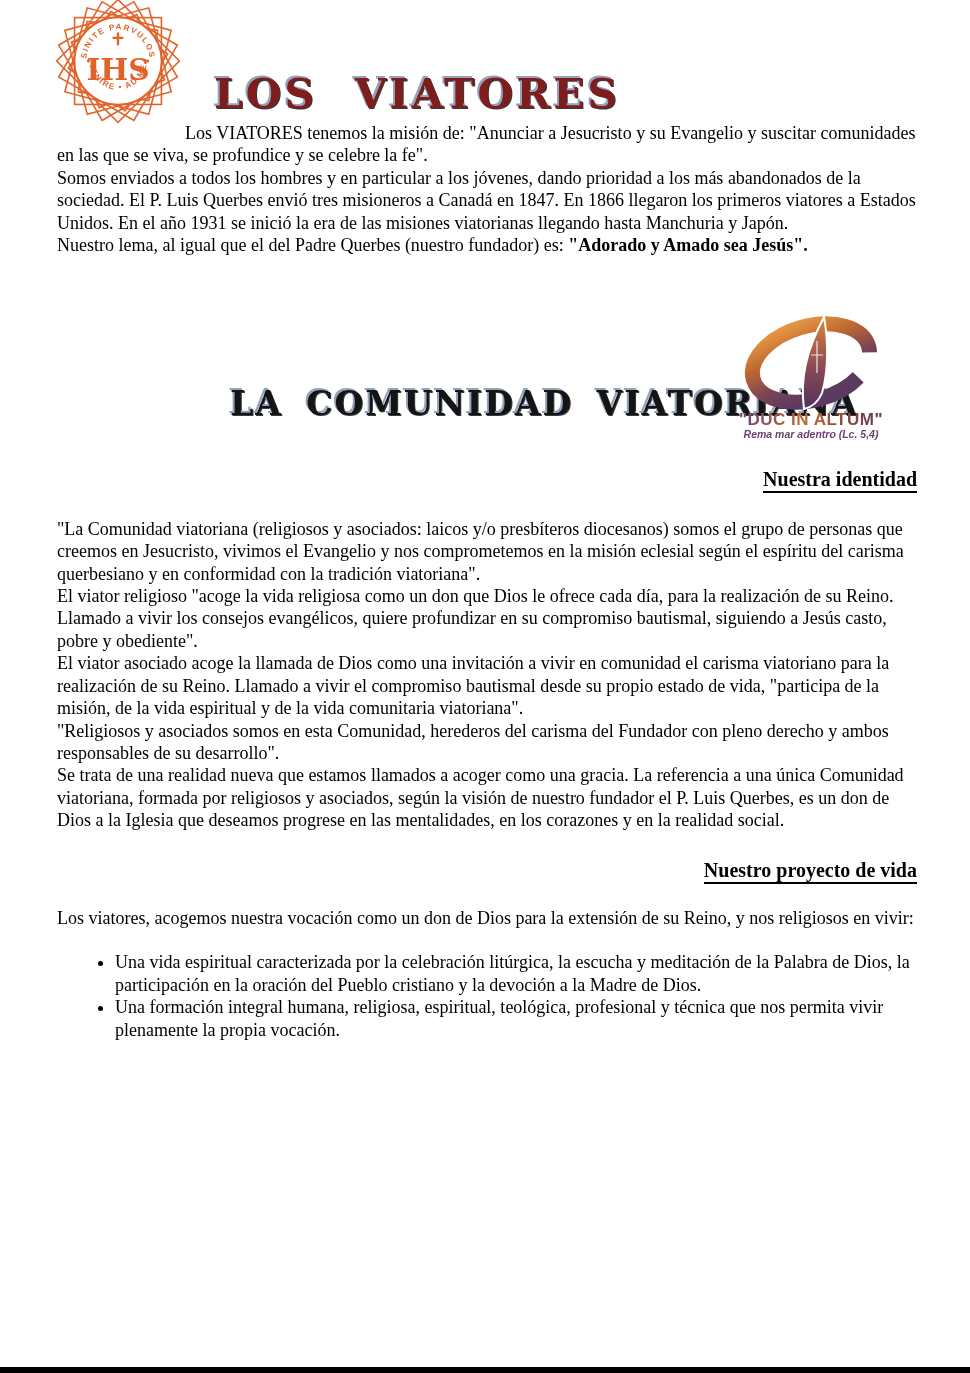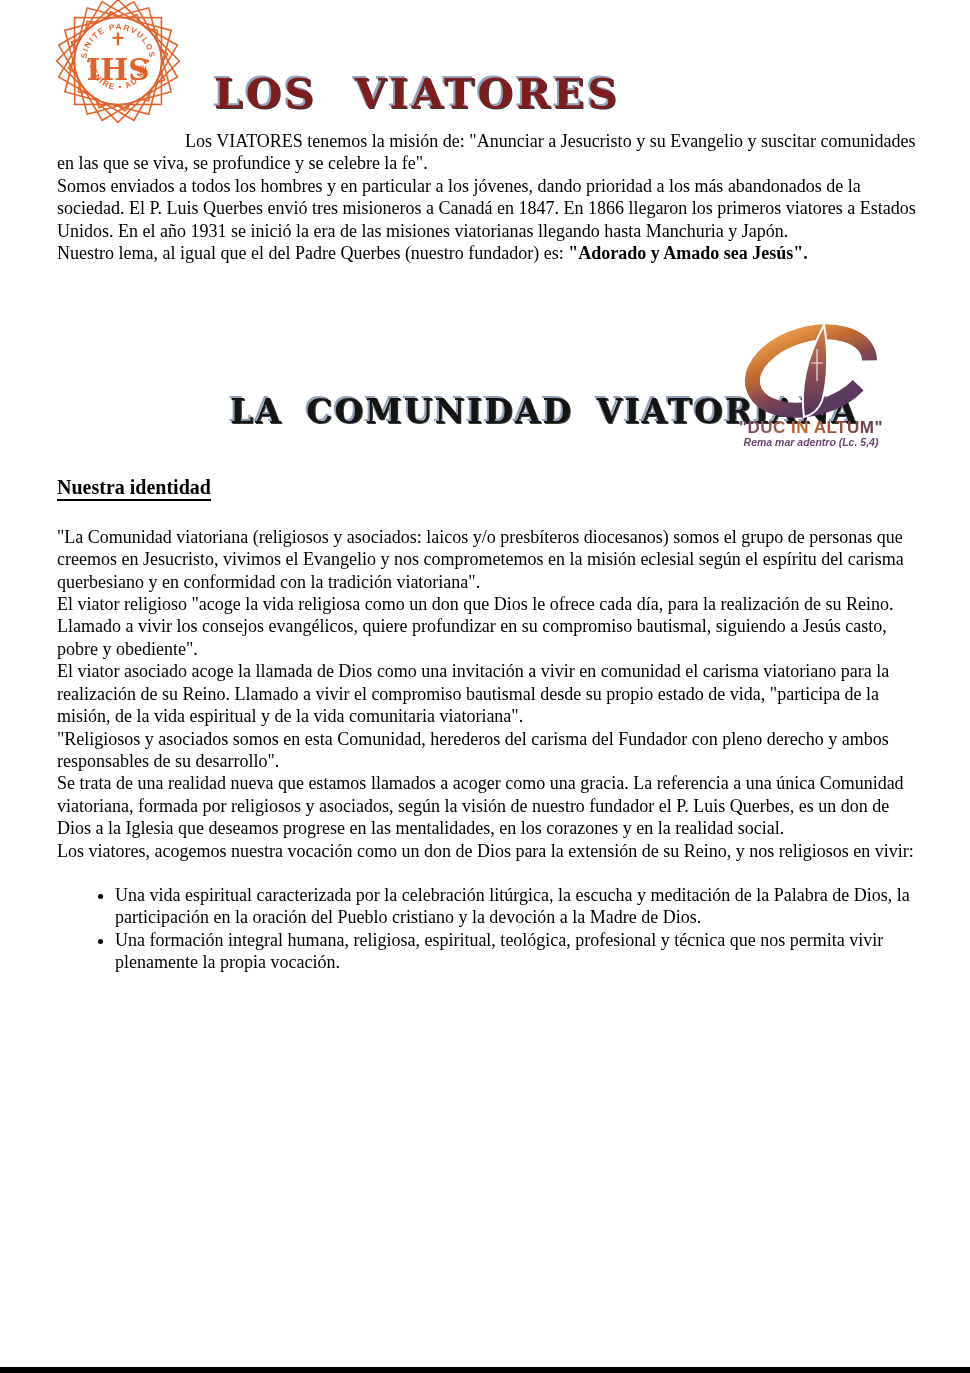--- a/index.html
+++ b/index.html
@@ -15,40 +15,41 @@
   .emblem{position:absolute;left:44px;top:-2px;width:148px;height:130px;}
   .main-title{
     position:absolute;left:214px;top:44px;
     font-family:"DejaVu Serif","Liberation Serif",serif;
     font-weight:bold;font-size:41px;line-height:46px;
     letter-spacing:3px;word-spacing:20px;color:#7f1d1d;
     text-shadow:-2px -2px 0 #93a3bb, 1px 1px 0 #3a3a3a;
     white-space:nowrap;
   }
   
-  .content{position:absolute;left:57px;top:12px;width:860px;padding-top:118px;}
+  .content{position:absolute;left:57px;top:4px;width:860px;padding-top:118px;}
   .content p{margin:0 0 0 0;}
   .p-indent{text-indent:128px;}
   .mb18{margin-bottom:18px;} .mb24{margin-bottom:24px;} .mb28{margin-bottom:28px;}
   .bold{font-weight:bold;}
   
   .section2-header{position:relative;height:125px;margin-top:57px;}
   .section2-title{
     position:absolute;left:173px;top:72px;margin:0;
     font-family:"DejaVu Serif","Liberation Serif",serif;
     font-weight:bold;font-size:33px;line-height:38px;
     letter-spacing:2px;word-spacing:10px;color:#141414;
     text-shadow:-2px -2px 0 #93a3bb, 1px 1px 0 #3a3a3a;
     white-space:nowrap;
   }
   .duc-logo{position:absolute;left:668px;top:0;width:172px;height:128px;}
   
   .sec-heading{
     font-size:20px;font-weight:bold;margin:0;
     display:block;
+    text-align:right;
   }
   .sec-heading span{
     border-bottom:2px solid #000;padding-bottom:1px;
   }
   .h-identity{margin-top:30px;margin-bottom:27px;}
   .h-project{margin-top:27px;margin-bottom:26px;}
   
   ul.vida{margin:22px 0 0 0;padding-left:58px;}
   ul.vida li{margin:0;padding-left:0;}
   
@@ -133,20 +134,23 @@
     <h3 class="sec-heading h-identity">
       <span>Nuestra identidad</span>
     </h3>
 
     <p class="mb24">"La Comunidad viatoriana (religiosos y asociados: laicos y/o presbíteros diocesanos) somos el grupo de personas que creemos en Jesucristo, vivimos el Evangelio y nos comprometemos en la misión eclesial según el espíritu del carisma querbesiano y en conformidad con la tradición viatoriana".</p>
     <p class="mb24">El viator religioso "acoge la vida religiosa como un don que Dios le ofrece cada día, para la realización de su Reino. Llamado a vivir los consejos evangélicos, quiere profundizar en su compromiso bautismal, siguiendo a Jesús casto, pobre y obediente".</p>
     <p class="mb24">El viator asociado acoge la llamada de Dios como una invitación a vivir en comunidad el carisma viatoriano para la realización de su Reino. Llamado a vivir el compromiso bautismal desde su propio estado de vida, "participa de la misión, de la vida espiritual y de la vida comunitaria viatoriana".</p>
     <p class="mb24">"Religiosos y asociados somos en esta Comunidad, herederos del carisma del Fundador con pleno derecho y ambos responsables de su desarrollo".</p>
     <p>Se trata de una realidad nueva que estamos llamados a acoger como una gracia. La referencia a una única Comunidad viatoriana, formada por religiosos y asociados, según la visión de nuestro fundador el P. Luis Querbes, es un don de Dios a la Iglesia que deseamos progrese en las mentalidades, en los corazones y en la realidad social.</p>
 
+    <h3 class="sec-heading h-project">
+      <span>Nuestro proyecto de vida</span>
+    </h3>
 
     <p>Los viatores, acogemos nuestra vocación como un don de Dios para la extensión de su Reino, y nos religiosos en vivir:</p>
 
     <ul class="vida">
       <li>Una vida espiritual caracterizada por la celebración litúrgica, la escucha y meditación de la Palabra de Dios, la participación en la oración del Pueblo cristiano y la devoción a la Madre de Dios.</li>
       <li>Una formación integral humana, religiosa, espiritual, teológica, profesional y técnica que nos permita vivir plenamente la propia vocación.</li>
     </ul>
 
   </div>
 

